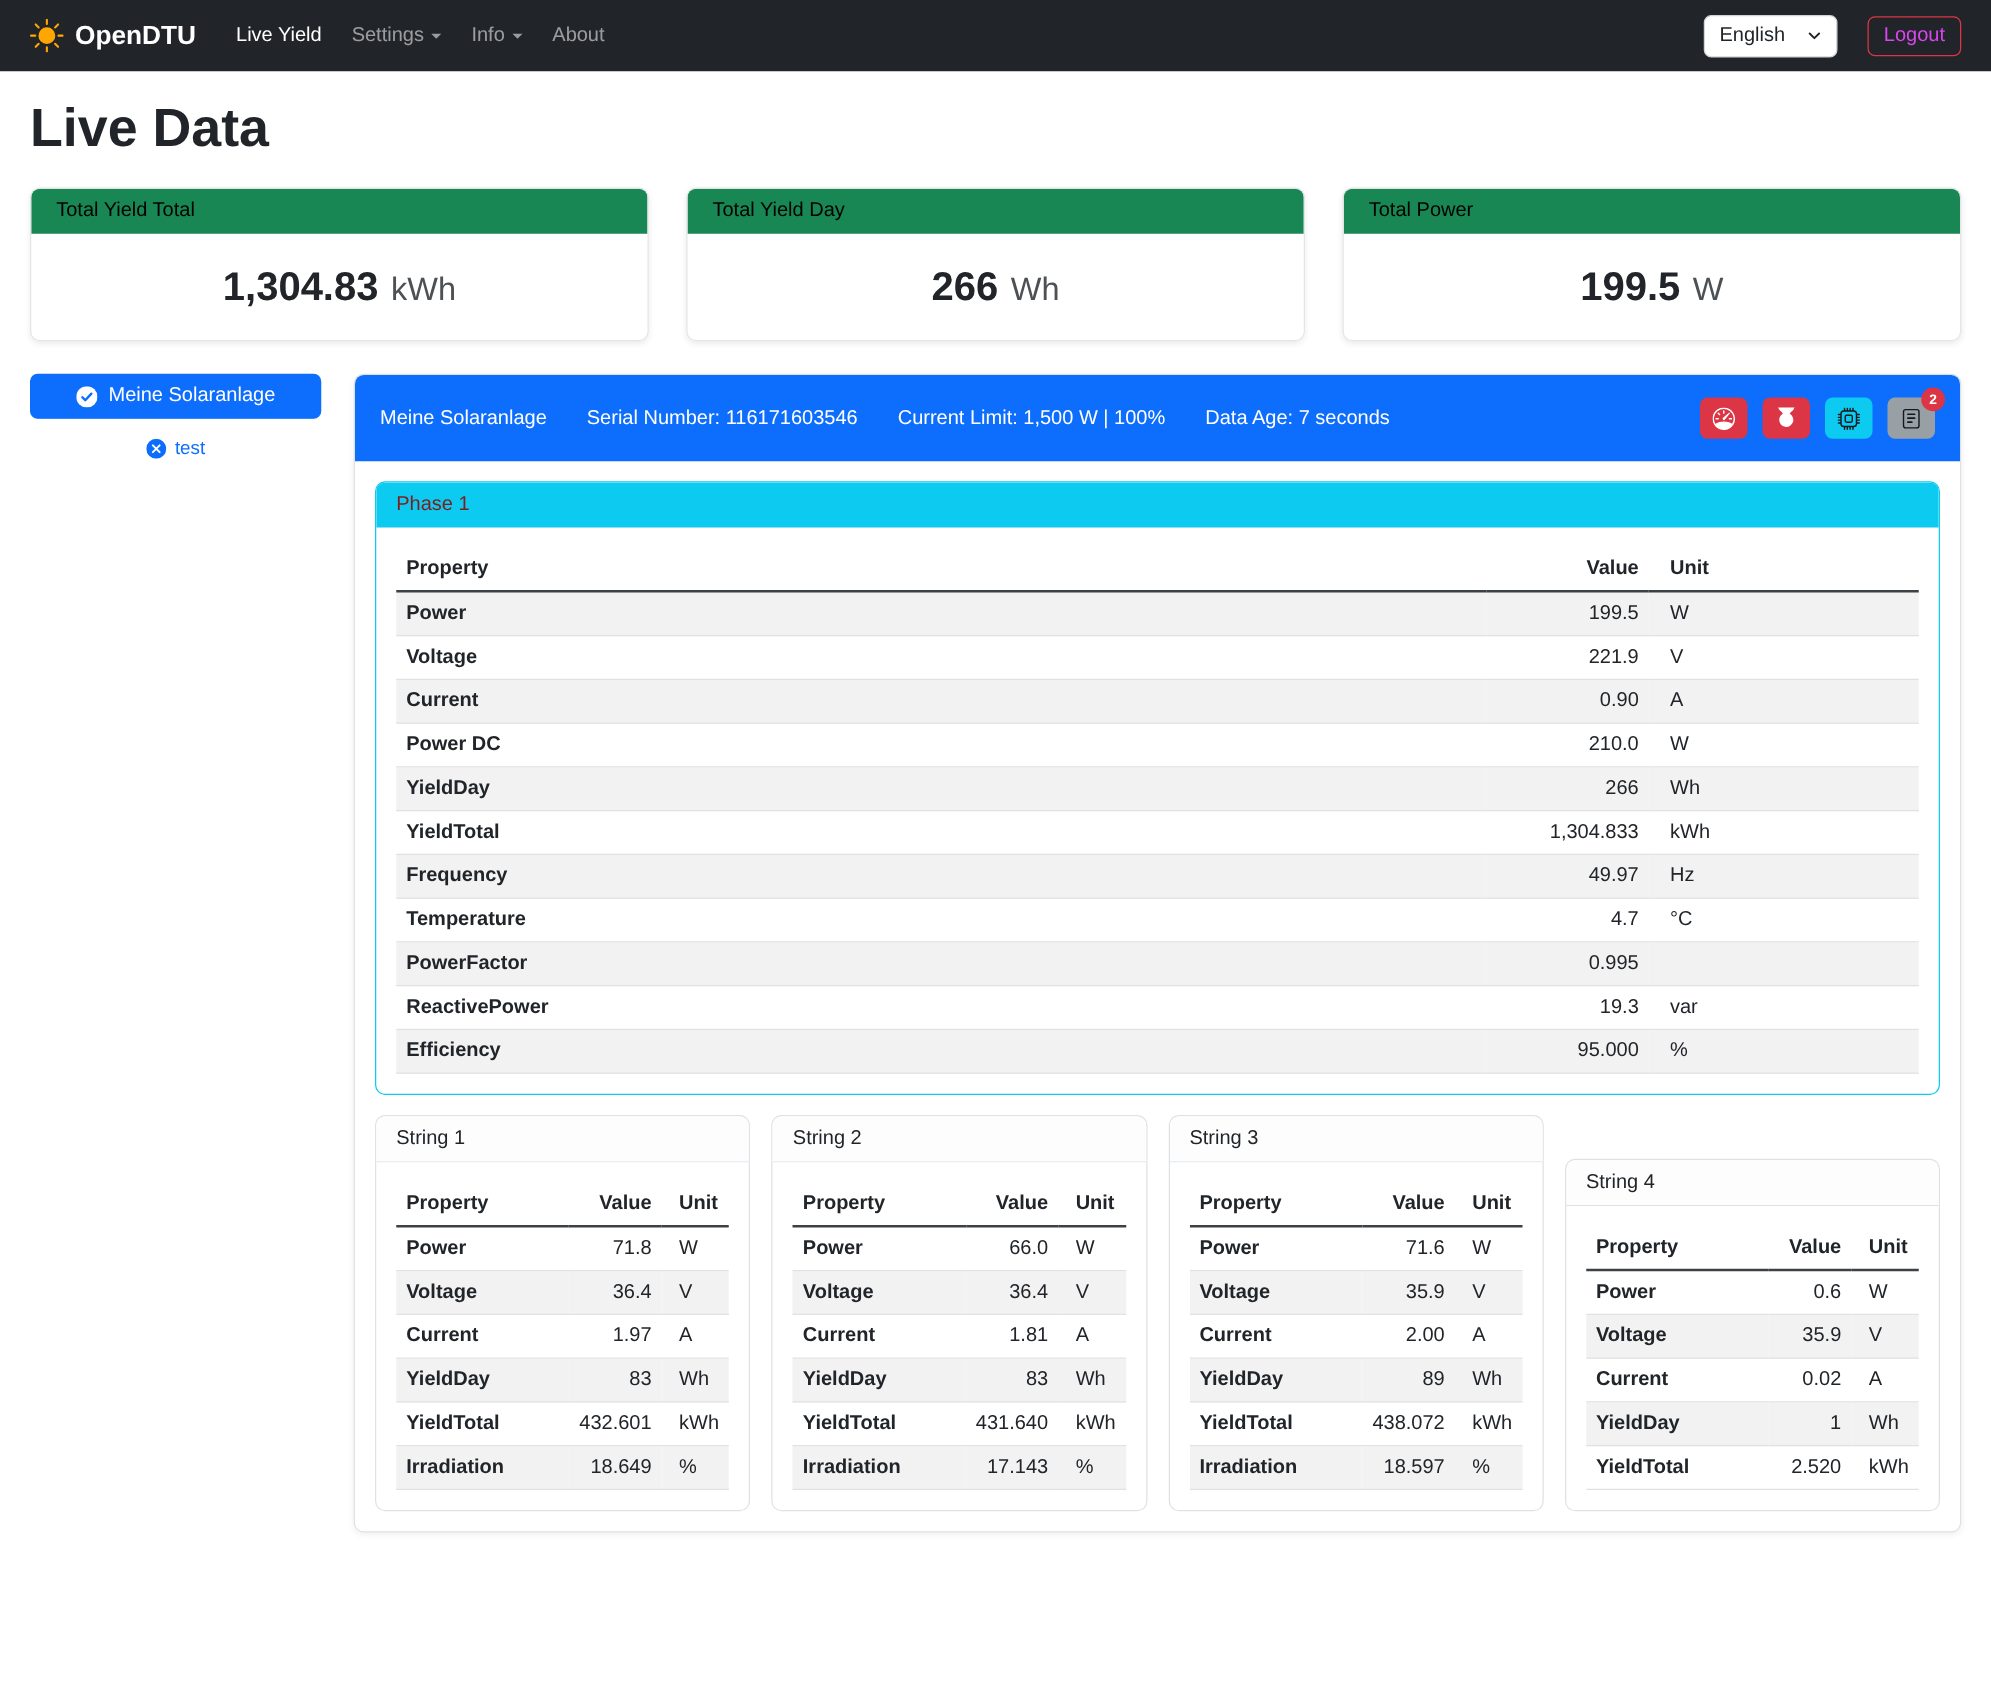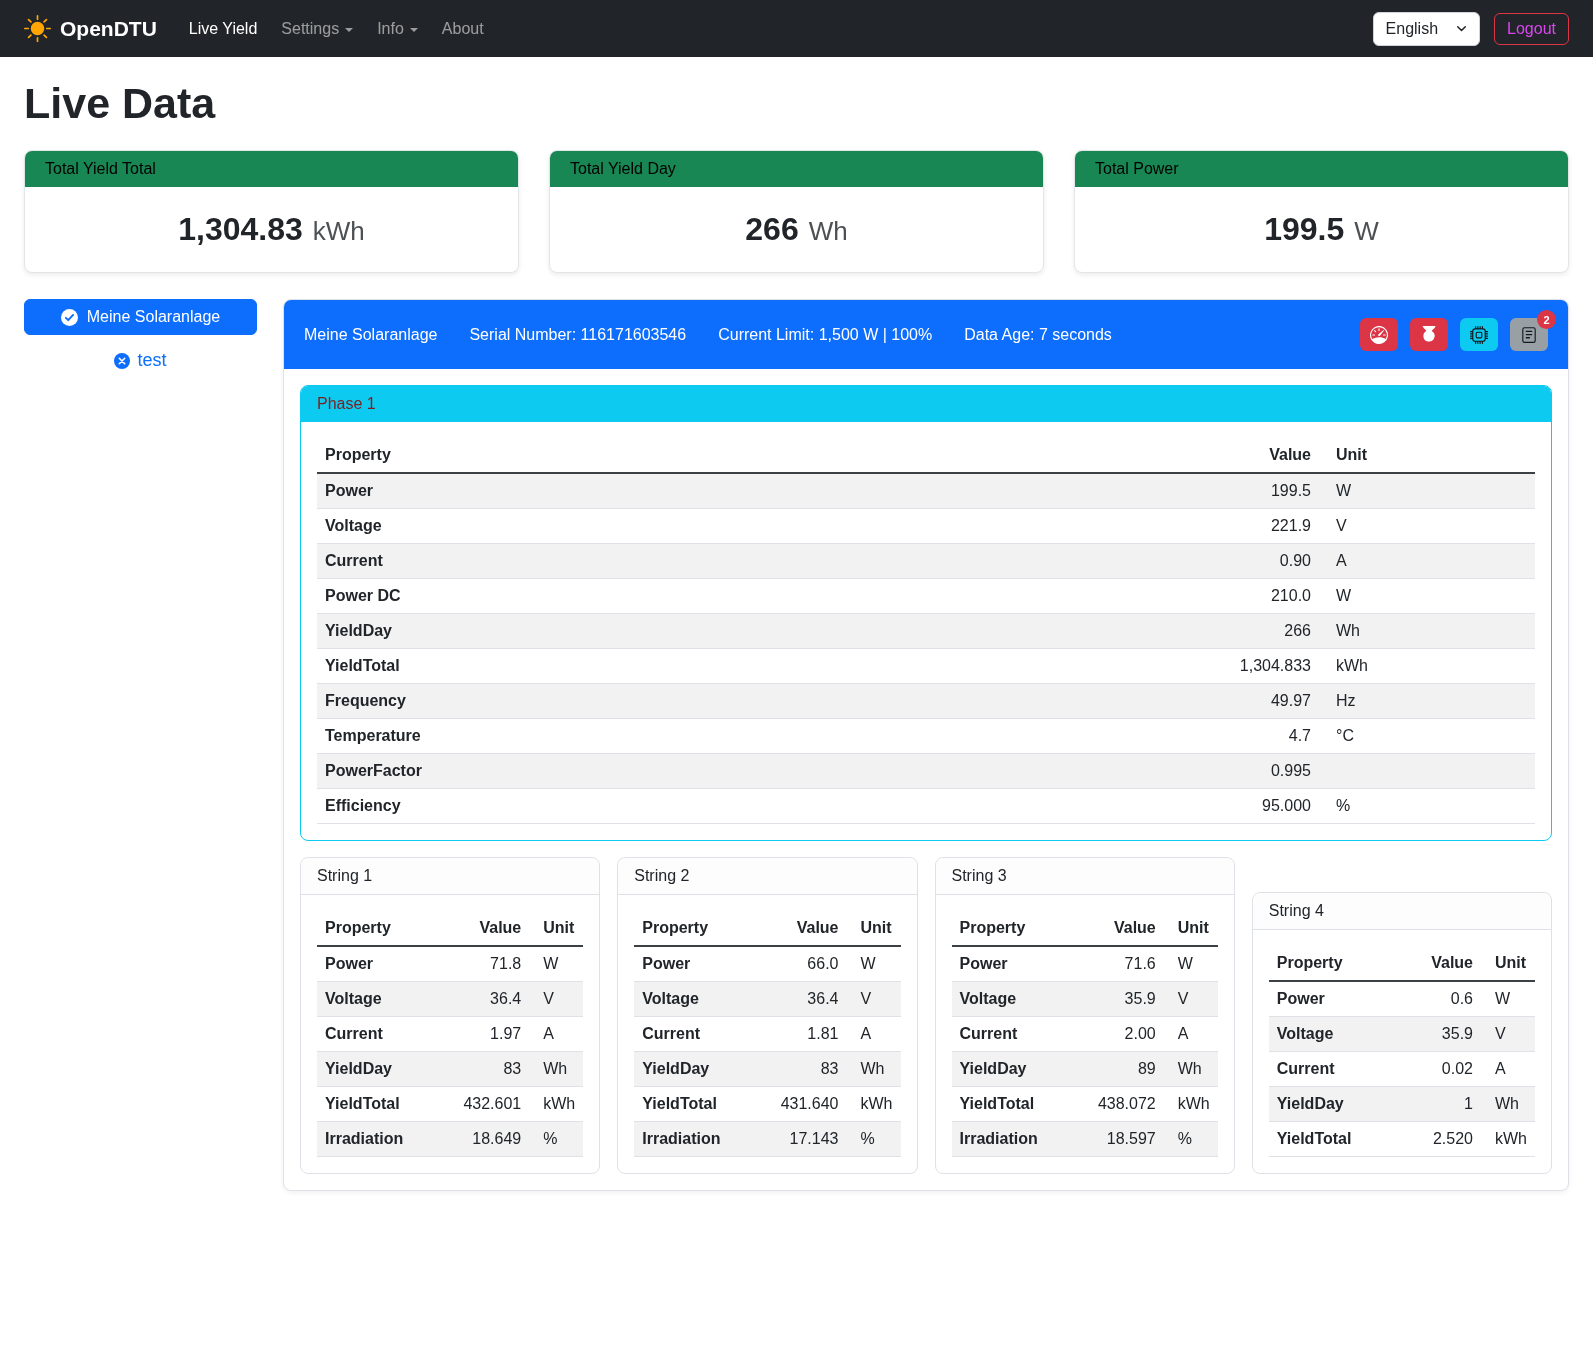--- a/index.html
+++ b/index.html
@@ -18,21 +18,21 @@
   }
   .brand { display: flex; align-items: center; gap: 9px; color: #fff; font-size: 21px; font-weight: 700; margin-right: 18px; cursor: pointer; }
   .nav-links { display: flex; gap: 4px; align-items: center; }
   .nav-link { color: rgba(255,255,255,.55); padding: 8px 10px; text-decoration: none; cursor: pointer; }
   .nav-link.active { color: #fff; }
   .caret {
     display: inline-block; margin-left: 6px; vertical-align: 2px;
     border-left: 4px solid transparent; border-right: 4px solid transparent;
     border-top: 4px solid currentColor;
   }
-  .navbar-right { margin-left: auto; display: flex; gap: 14px; align-items: center; }
+  .navbar-right { margin-left: auto; display: flex; gap: 24px; align-items: center; }
   .lang-select {
     background: #fff; border: 1px solid #ced4da; border-radius: 6px;
     padding: 7px 12px; display: flex; align-items: center; gap: 18px;
     color: #212529; cursor: pointer; font-size: 16px;
   }
   .logout-btn {
     background: transparent; border: 1px solid #dc3545; color: #d946ef;
     border-radius: 6px; padding: 6px 12px; font-size: 16px; cursor: pointer;
     font-family: Liberation Sans, sans-serif;
   }
@@ -55,21 +55,21 @@
   
   .main-row { display: flex; gap: 26px; align-items: flex-start; }
   .inverter-col { width: 233px; flex-shrink: 0; }
   .inverter-btn {
     width: 100%; background: #0d6efd; border: 1px solid #0d6efd; color: #fff;
     border-radius: 6px; padding: 8px 12px; display: flex; align-items: center;
     justify-content: center; gap: 9px; font-size: 16px; cursor: pointer; font-family: inherit;
   }
   .inverter-test {
     margin-top: 15px; display: flex; align-items: center; justify-content: center;
-    gap: 7px; color: #0d6efd; cursor: pointer; font-size: 18px;
+    gap: 7px; color: #0d6efd; cursor: pointer; font-size: 15px;
   }
 
   
   .panel {
     flex: 1; border: 1px solid #dee2e6; border-radius: 8px; overflow: hidden;
     background: #fff; box-shadow: 0 2px 5px rgba(0,0,0,.06);
   }
   .panel-header {
     background: #0d6efd; color: #fff; padding: 18px 20px;
     display: flex; align-items: center; gap: 32px;
@@ -307,20 +307,25 @@
                     <td class="value">4.7</td>
                     <td class="unit">°C</td>
                   </tr>
 
                   <tr>
                     <th>PowerFactor</th>
                     <td class="value">0.995</td>
                     <td class="unit"></td>
                   </tr>
 
+                  <tr>
+                    <th>ReactivePower</th>
+                    <td class="value">19.3</td>
+                    <td class="unit">var</td>
+                  </tr>
 
                   <tr>
                     <th>Efficiency</th>
                     <td class="value">95.000</td>
                     <td class="unit">%</td>
                   </tr>
                 </tbody>
             </table>
           </div>
         </div>

